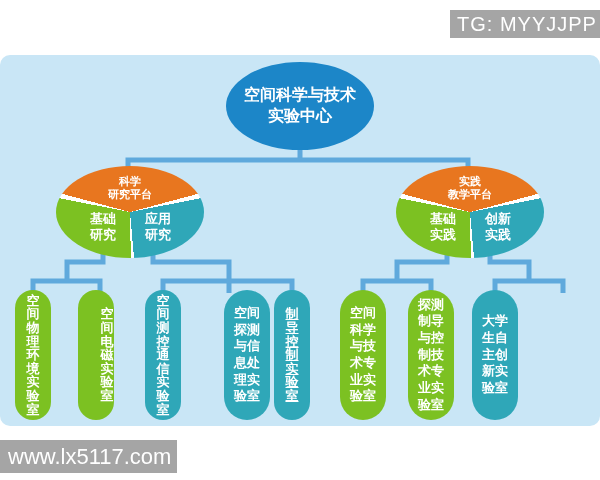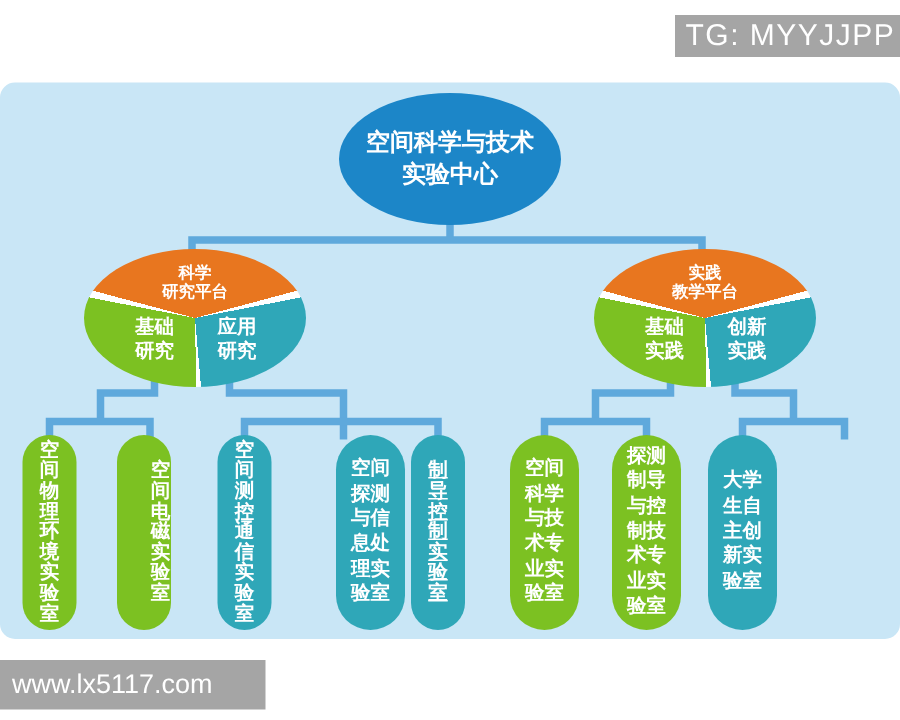--- a/index.html
+++ b/index.html
@@ -10,21 +10,21 @@
   }
   .page{position:absolute;left:0;top:0;width:600px;height:480px;}
 
   
   .wm{
     position:absolute;background:#a5a5a5;color:#ffffff;
     display:flex;align-items:center;
     font-family:"Liberation Sans","DejaVu Sans",sans-serif;
   }
   .wm-top{left:450px;top:10px;width:150px;height:28px;font-size:20px;padding-left:7px;box-sizing:border-box;letter-spacing:1px;}
-  .wm-bottom{left:0;top:440px;width:177px;height:33px;font-size:18px;padding-left:8px;box-sizing:border-box;}
+  .wm-bottom{left:0;top:440px;width:177px;height:33px;font-size:22px;padding-left:8px;box-sizing:border-box;}
 
   
   .diagram-bg{
     position:absolute;left:0;top:55px;width:600px;height:371px;
     background:#c9e6f6;border-radius:10px;
   }
   svg.connectors{position:absolute;left:0;top:0;width:600px;height:480px;}
 
   
   .root-node{

